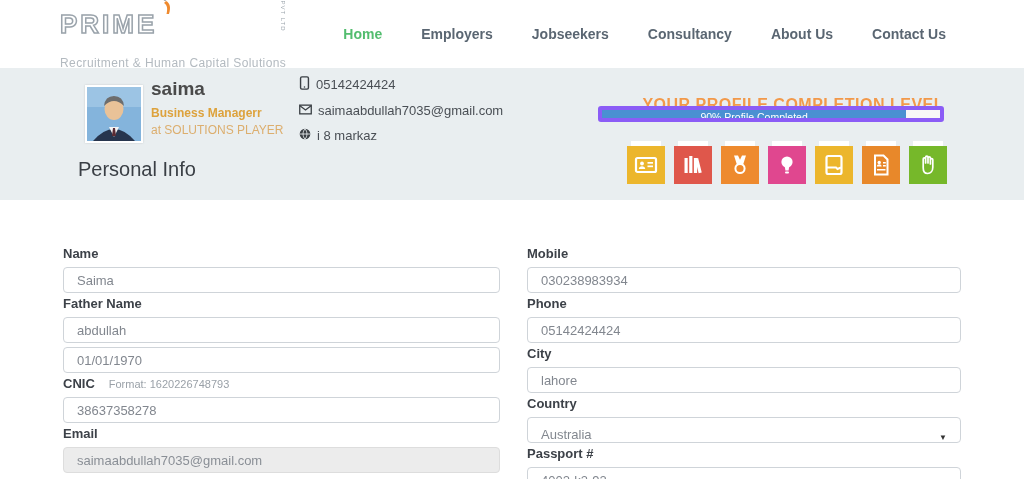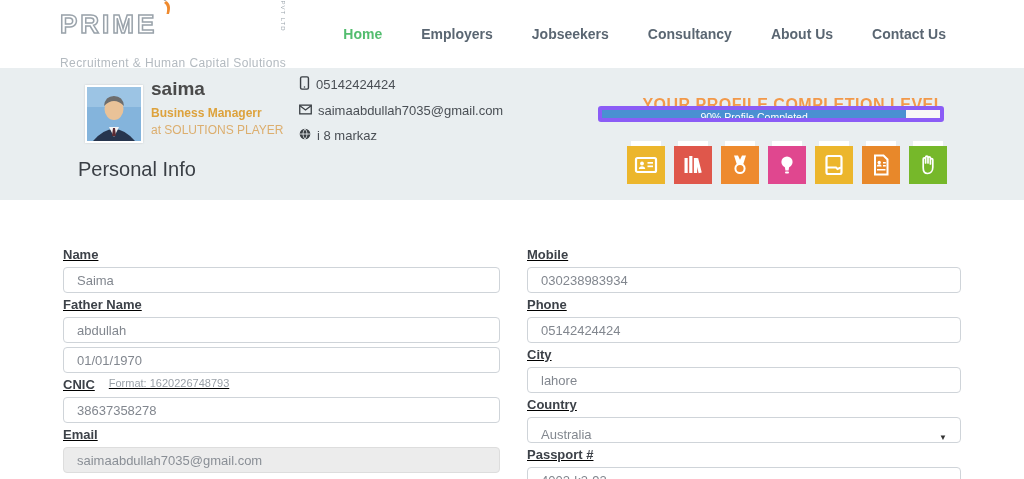--- a/index.html
+++ b/index.html
@@ -43,21 +43,21 @@
   .quick-icons { position:absolute; left:627px; top:73px; display:flex; gap:9px; }
   .quick-icon { display:flex; flex-direction:column; align-items:center; cursor:pointer; }
   .quick-cap { width:30px; height:5px; background:#fff; }
   .quick-box { width:38px; height:38px; display:flex; align-items:center; justify-content:center; }
 
   
   .form-area { display:flex; gap:27px; padding:47px 63px 0 63px; }
   .col-left { width:437px; }
   .col-right { width:434px; }
   .field { margin-bottom:4px; }
-  .label-row { display:flex; align-items:flex-start; gap:14px; margin-bottom:7px; height:13px;text-decoration:underline; }
+  .label-row { display:flex; align-items:center; gap:14px; margin-bottom:7px; height:13px; }
   .field label { font-size:13px; font-weight:700; color:#3c4148; }
   .hint { font-size:11px; color:#9aa1a8; }
   .field input, .select-box { width:100%; height:26px; border:1px solid #cfd4d9; border-radius:4px;
     padding:0 13px; font-size:13px; color:#82878f; background:#fff;
     font-family:"Liberation Sans", sans-serif; }
   .field input:disabled { background:#ececec; border-color:#ddd; color:#8a8f96; }
   .select-box { display:flex; align-items:flex-end; justify-content:space-between; cursor:pointer; }
   .select-arrow { font-size:8px; color:#333; }
 </style>
 </head>

